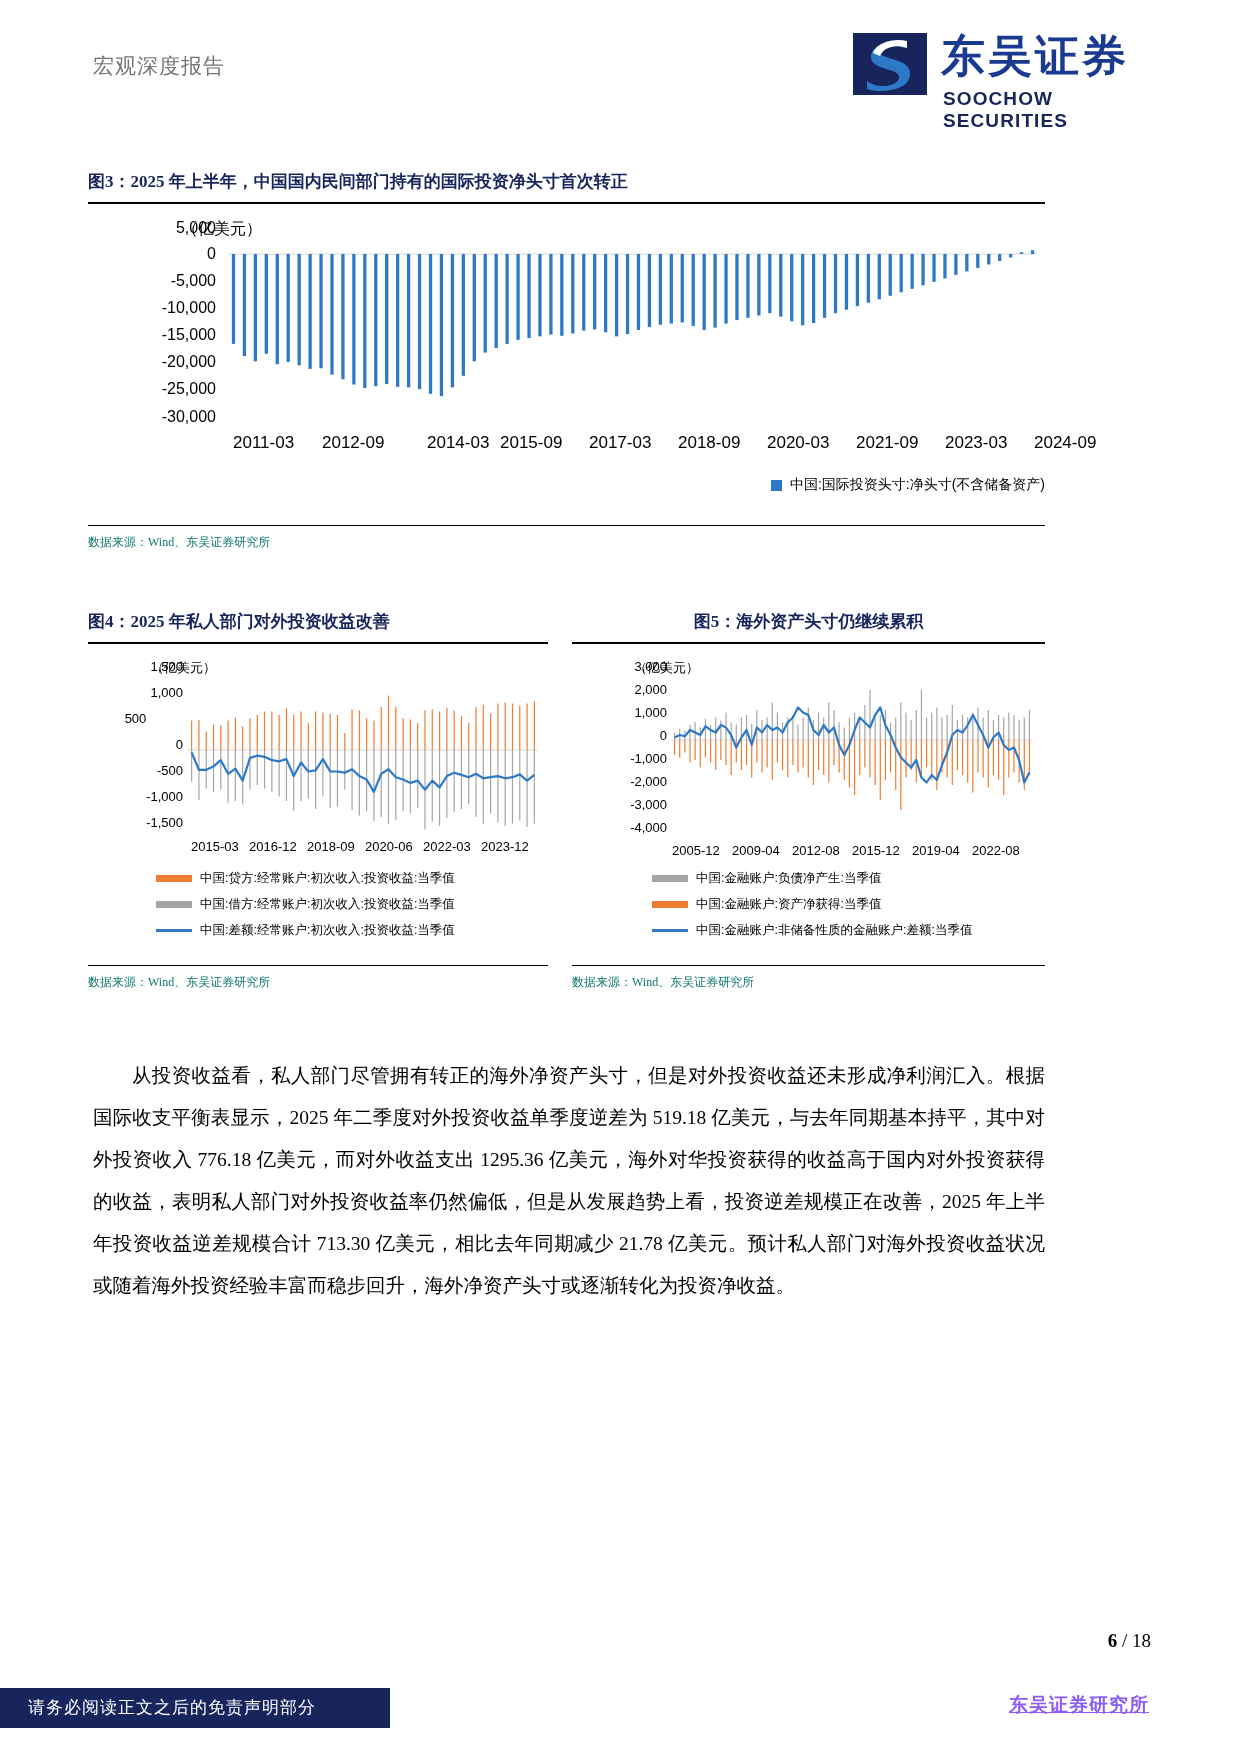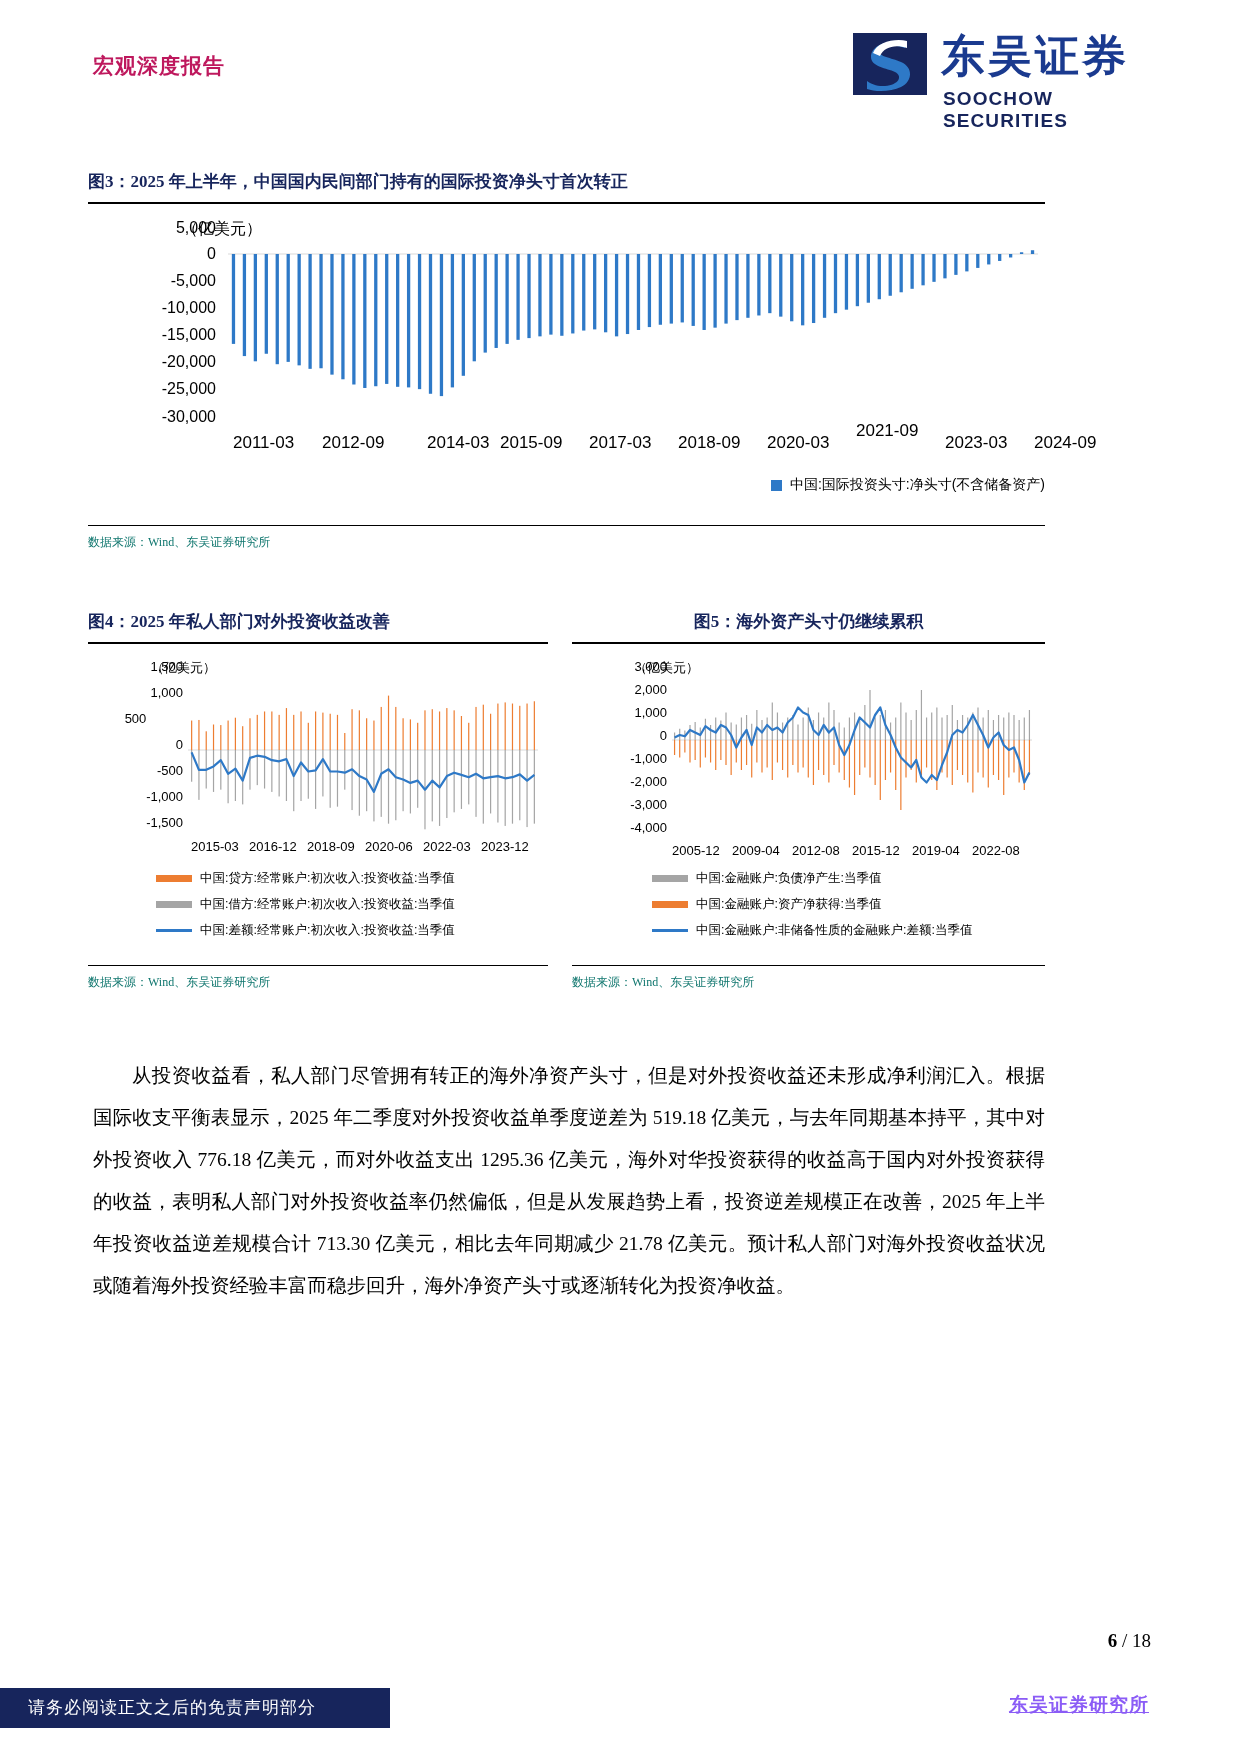--- a/index.html
+++ b/index.html
@@ -8,21 +8,21 @@
     background:#ffffff;
     font-family:"Liberation Serif",serif;
     color:#000;
   }
   .page{position:absolute;inset:0;}
 
   
   .hdr-title{
     position:absolute;left:93px;top:52px;
     font-family:"Liberation Serif",serif;
-    font-size:21px;font-weight:bold;color:#be185d;letter-spacing:1px;
+    font-size:21px;font-weight:normal;color:#737373;letter-spacing:1px;
   }
   .logo{position:absolute;right:88px;top:33px;width:300px;height:78px;}
   .logo-mark{position:absolute;left:0;top:0;width:74px;height:62px;background:#17255c;}
   .logo-mark .s{position:absolute;left:8px;top:4px;width:58px;height:55px;}
   .logo-cn{position:absolute;left:88px;top:-2px;font-family:"Liberation Serif",serif;
     font-size:44px;font-weight:bold;color:#1a3a8f;letter-spacing:3px;line-height:52px;}
   .logo-en{position:absolute;left:90px;top:55px;font-family:"Liberation Sans",sans-serif;
     font-size:19px;font-weight:bold;color:#17255c;letter-spacing:1.1px;}
 
   
@@ -194,21 +194,21 @@
         <rect x="802.8851351351352" y="25.23" width="3.2837837837837838" height="3.7699999999999996" fill="#2e79c7"></rect>
       </svg>
 
     <div class="xtick" style="left:145px;top:228px;">2011-03</div>
     <div class="xtick" style="left:234px;top:228px;">2012-09</div>
     <div class="xtick" style="left:339px;top:228px;">2014-03</div>
     <div class="xtick" style="left:412px;top:228px;">2015-09</div>
     <div class="xtick" style="left:501px;top:228px;">2017-03</div>
     <div class="xtick" style="left:590px;top:228px;">2018-09</div>
     <div class="xtick" style="left:679px;top:228px;">2020-03</div>
-    <div class="xtick" style="left:768px;top:216px;">2021-09</div>
+    <div class="xtick" style="left:768px;top:228px;">2021-09</div>
     <div class="xtick" style="left:857px;top:228px;">2023-03</div>
     <div class="xtick" style="left:946px;top:228px;">2024-09</div>
 
     <div style="position:absolute;left:0;top:268px;width:957px;display:flex;justify-content:flex-end;">
       <div class="legend-row">
         <span class="legend-sq"></span>
         <span class="legend-text">中国:国际投资头寸:净头寸(不含储备资产)</span>
       </div>
     </div>
   </div>

